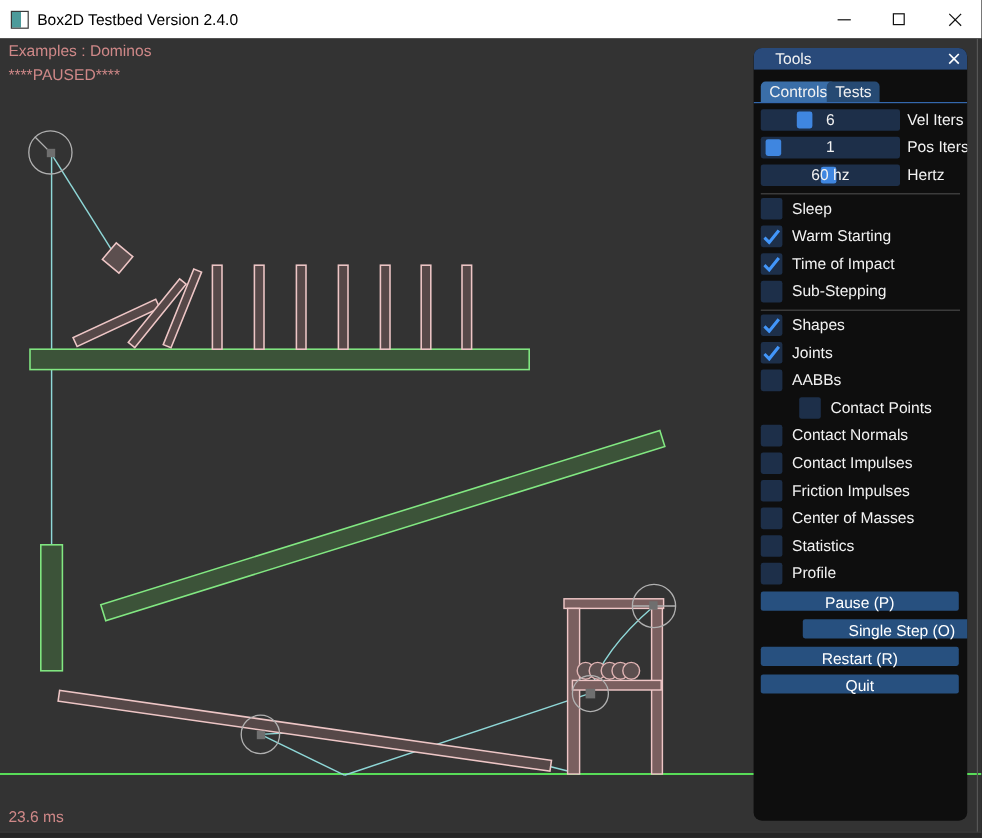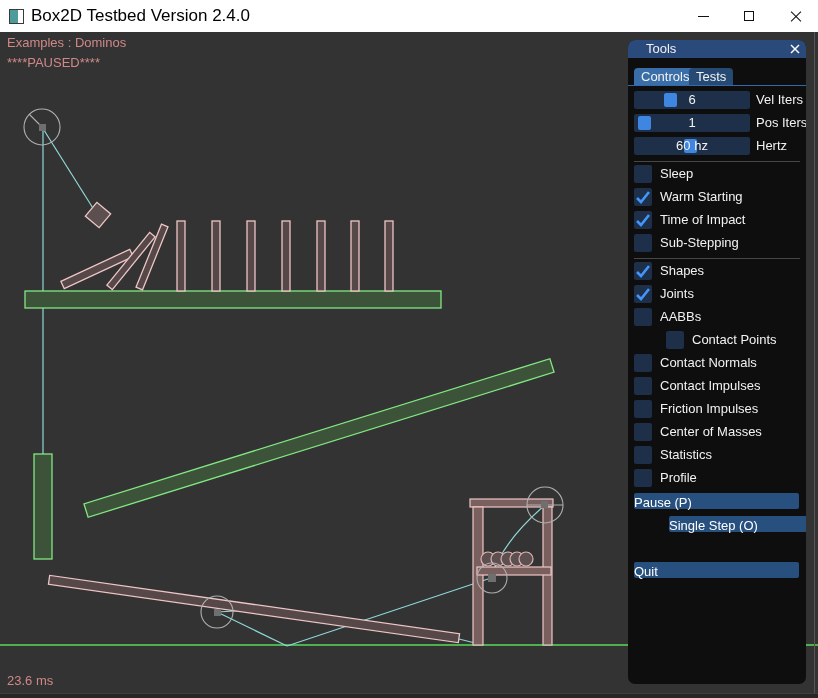--- a/index.html
+++ b/index.html
@@ -5,21 +5,21 @@
   * { margin:0; padding:0; box-sizing:border-box; }
   html,body { width:818px; height:698px; overflow:hidden; background:#2a2a2a;
               font-family:"Liberation Sans", sans-serif; }
   .window { position:relative; width:818px; height:698px; background:#333333; }
 
   
   .titlebar { position:absolute; left:0; top:0; width:818px; height:32px; background:#ffffff;
               display:flex; align-items:center; }
   .app-icon { width:15px; height:15px; margin-left:9px; border:1px solid #3a3a3a;
               background:linear-gradient(90deg,#4d9b9b 0 58%,#ffffff 58% 100%); }
-  .title-text { margin-left:7px; font-size:17px; color:#000; }
+  .title-text { margin-left:7px; font-size:13px; color:#000; }
   .tb-btns { position:absolute; right:0; top:0; height:32px; display:flex; }
   .tb-btn { width:46px; height:32px; display:flex; align-items:center; justify-content:center; }
   .min-glyph { width:11px; height:0; border-top:1px solid #111; display:block; }
   .max-glyph { width:10px; height:10px; border:1px solid #111; display:block; }
   .close-glyph { width:11px; height:11px; position:relative; display:block; }
   .close-glyph:before,.close-glyph:after { content:""; position:absolute; left:-1px; top:5px;
               width:14px; height:1px; background:#111; }
   .close-glyph:before { transform:rotate(45deg); }
   .close-glyph:after  { transform:rotate(-45deg); }
 
@@ -57,21 +57,21 @@
 
   .sep { position:absolute; left:6px; width:166px; height:1px; background:#474747; }
 
   .cb-row { position:absolute; left:6px; height:18px; width:166px; }
   .cb-box { position:absolute; left:0; top:0; width:18px; height:18px; background:#1d2f49; border-radius:2px; }
   .cb-box svg { display:none; margin:2px; }
   .cb-box.checked svg { display:block; }
   .cb-label { position:absolute; left:26px; line-height:18px; white-space:nowrap; }
 
   .pbtn { position:absolute; left:6px; width:165px; height:16px; background:#27507f; border-radius:2px;
-          text-align:left; line-height:19px; color:#fff; }
+          text-align:center; line-height:19px; color:#fff; }
 </style>
 </head>
 <body>
 
 <div class="window">
 
   <div class="titlebar">
     <span class="app-icon"></span>
     <span class="title-text">Box2D Testbed Version 2.4.0</span>
     <div class="tb-btns">
@@ -281,19 +281,20 @@
       <div class="cb-box"></div>
       <span class="cb-label">Statistics</span>
     </div>
     <div class="cb-row" style="top:429px;">
       <div class="cb-box"></div>
       <span class="cb-label">Profile</span>
     </div>
 
     <div class="pbtn" style="top:453px;">Pause (P)</div>
     <div class="pbtn" style="top:476px;margin-left:35px;">Single Step (O)</div>
+    <div class="pbtn" style="top:499px;">Restart (R)</div>
     <div class="pbtn" style="top:522px;">Quit</div>
   </div>
 
   <div class="frame-right"></div>
   <div class="frame-bottom"></div>
   <div class="frame-bottom-fill"></div>
 </div>
 
 </body></html>

